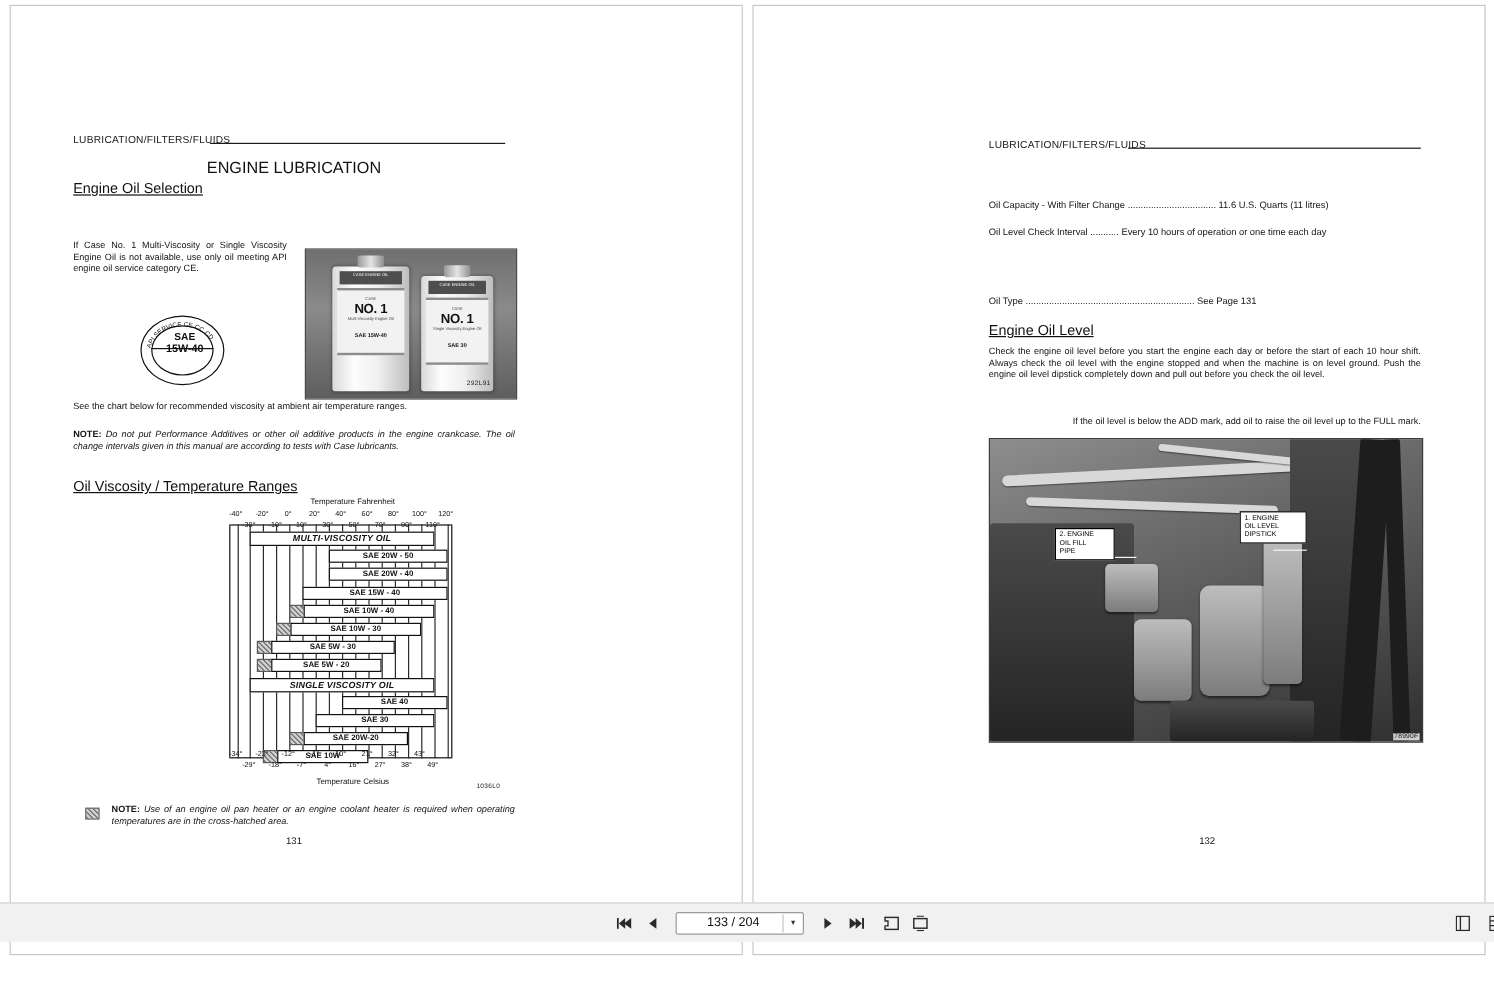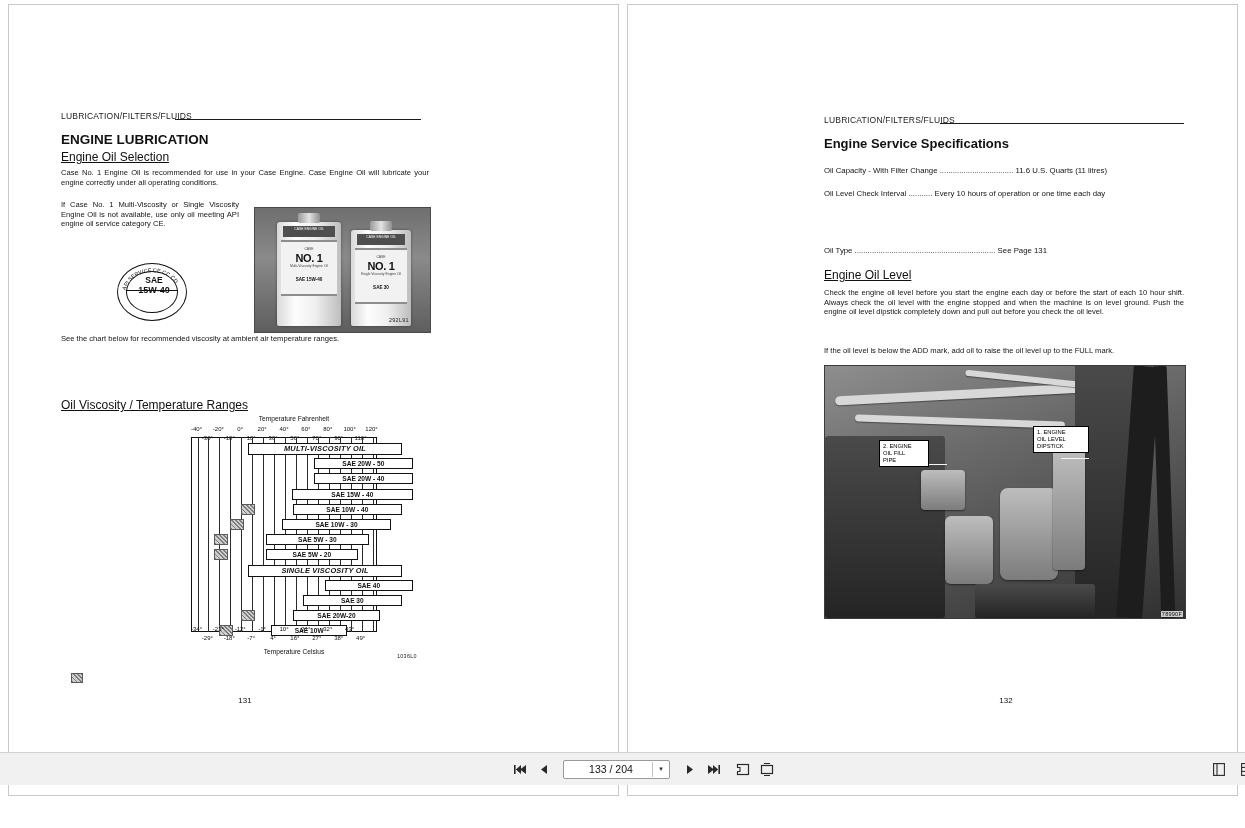--- a/index.html
+++ b/index.html
@@ -43,22 +43,23 @@
     white-space: nowrap;
   }
   .hdr-rule {
     position: absolute;
     height: 1px;
     background: #1a1a1a;
   }
   .title-center {
     position: absolute;
     font-size: 13.5px;
-    font-weight: bold;
-    color: #111;
+    font-weight: normal;
+    color: #111;
+    text-align: center;
     white-space: nowrap;
   }
   .h2 {
     position: absolute;
     font-size: 12px;
     color: #111;
     white-space: nowrap;
     text-decoration: underline;
   }
   .body {
@@ -271,21 +272,20 @@
     height: 11px;
     background: #ffffff;
     border: 1px solid #111;
     box-sizing: border-box;
     font-size: 6.6px;
     color: #111;
     text-align: center;
     line-height: 9px;
     white-space: nowrap;
     font-weight: 600;
-    margin-left: 40px;
   }
   .band.hdrband {
     font-style: italic;
     font-weight: bold;
     font-size: 7.4px;
     letter-spacing: 0.2px;
     height: 12px;
     line-height: 10px;
   }
   .hatch {
@@ -448,21 +448,20 @@
 
     <div class="page page-left">
 
       <div class="hdr" style="left:52px; top:106px;">LUBRICATION/FILTERS/FLUIDS</div>
       <div class="hdr-rule" style="left:166px; top:114px; width:246px;"></div>
 
       <div class="title-center" style="left:52px; top:127px; width:368px;">ENGINE LUBRICATION</div>
 
       <div class="h2" style="left:52px; top:145px;">Engine Oil Selection</div>
 
-      <div class="body" style="left:52px; top:163px; width:368px;">Case No. 1 Engine Oil is recommended for use in your Case Engine. Case Engine Oil will lubricate your engine correctly under all operating conditions.</div>
 
       <div class="body" style="left:52px; top:195px; width:178px;">If Case No. 1 Multi-Viscosity or Single Viscosity Engine Oil is not available, use only oil meeting API engine oil service category CE.</div>
 
       <div class="api-donut">
         <div class="ring"></div>
         <svg class="arc-text" viewBox="0 0 70 58">
           <path id="arcpath" d="M 8,32 A 27,23 0 0 1 62,32" fill="none"></path>
           <text><textPath href="#arcpath" startOffset="6%">API  SERVICE CE CC CD</textPath></text>
         </svg>
         <div class="inner"></div>
@@ -490,20 +489,24 @@
             <span class="big">NO. 1</span>
             <span class="tiny">Single Viscosity Engine Oil</span>
             <span class="grade">SAE 30</span>
           </div>
         </div>
       </div>
       <div class="fig-code" style="left:380px; top:312px;">292L91</div>
 
       <div class="body nj" style="left:52px; top:329px; width:368px;">See the chart below for recommended viscosity at ambient air temperature ranges.</div>
 
+      <div class="body" style="left:52px; top:352px; width:368px;">
+        <span class="note-b">NOTE:</span>
+        <span class="ital">Do not put Performance Additives or other oil additive products in the engine crankcase. The oil change intervals given in this manual are according to tests with Case lubricants.</span>
+      </div>
 
       <div class="h2" style="left:52px; top:393px;">Oil Viscosity / Temperature Ranges</div>
 
       <div class="chart">
         <div class="cap-top">Temperature Fahrenheit</div>
         <div class="cap-bot">Temperature Celsius</div>
 
         <div class="axis-f" id="axisF">
             <span class="tick-lbl" style="left: 5.5px;">-40°</span>
             <span class="tick-lbl" style="left: 27.4px;">-20°</span>
@@ -584,46 +587,49 @@
             <span class="tick-lbl" style="left: 82.1px;">4°</span>
             <span class="tick-lbl" style="left: 103.9px;">16°</span>
             <span class="tick-lbl" style="left: 125.8px;">27°</span>
             <span class="tick-lbl" style="left: 147.7px;">38°</span>
             <span class="tick-lbl" style="left: 169.6px;">49°</span>
           </div>
       </div>
       <div class="fig-code" style="left:388px; top:648px;">1036L0</div>
 
       <div class="note-swatch" style="left:62px; top:668px;"></div>
+      <div class="body" style="left:84px; top:665px; width:336px;">
+        <span class="note-b">NOTE:</span>
+        <span class="ital">Use of an engine oil pan heater or an engine coolant heater is required when operating temperatures are in the cross-hatched area.</span>
+      </div>
 
       <div class="pageno" style="left:196px; top:691px; width:80px;">131</div>
     </div>
 
     <div class="page page-right">
 
       <div class="hdr" style="left:196px; top:110px;">LUBRICATION/FILTERS/FLUIDS</div>
       <div class="hdr-rule" style="left:312px; top:118px; width:244px;"></div>
 
-      <div class="title-center" style="left:196px; top:131px; width:360px; font-size:13px;">Engine Service Specifications</div>
 
       <div class="spec" style="left:196px; top:161px;">
         
         <span id="spec0">Oil Capacity - With Filter Change .................................. 11.6 U.S. Quarts (11 litres)</span>
       </div>
       <div class="spec" style="left:196px; top:184px;">
         <span id="spec1">Oil Level Check Interval ........... Every 10 hours of operation or one time each day</span>
       </div>
       <div class="spec" style="left:196px; top:241px;">
         <span id="spec3">Oil Type ................................................................. See Page 131</span>
       </div>
 
       <div class="h2" style="left:196px; top:263px;">Engine Oil Level</div>
 
       <div class="body" style="left:196px; top:283px; width:360px;">Check the engine oil level before you start the engine each day or before the start of each 10 hour shift. Always check the oil level with the engine stopped and when the machine is on level ground. Push the engine oil level dipstick completely down and pull out before you check the oil level.</div>
-      <div class="body nj" style="left:196px; top:341px; width:360px;">If the oil level is below the ADD mark, add oil to raise the oil level up to the FULL mark.</div>
+      <div class="body nj" style="left:196px; top:341px; width:360px;text-align:right;">If the oil level is below the ADD mark, add oil to raise the oil level up to the FULL mark.</div>
 
       <div class="photo-engine">
         <div class="pe-hose" style="left:10px; top:24px; width:250px; height:9px; transform:rotate(-3deg);"></div>
         <div class="pe-hose" style="left:30px; top:52px; width:210px; height:7px; transform:rotate(2deg);"></div>
         <div class="pe-hose" style="left:140px; top:12px; width:160px; height:6px; transform:rotate(6deg);"></div>
         <div class="pe-dark" style="left:0px; top:70px; width:120px; height:182px;"></div>
         <div class="pe-dark" style="left:250px; top:0px; width:60px; height:252px; border-radius:0;"></div>
         <div class="pe-belt" style="left:300px; top:0px; width:26px; height:252px; transform:rotate(4deg);"></div>
         <div class="pe-belt" style="left:332px; top:0px; width:14px; height:252px; transform:rotate(-2deg);"></div>
         <div class="pe-part" style="left:120px; top:150px; width:48px; height:68px; border-radius:6px;"></div>

